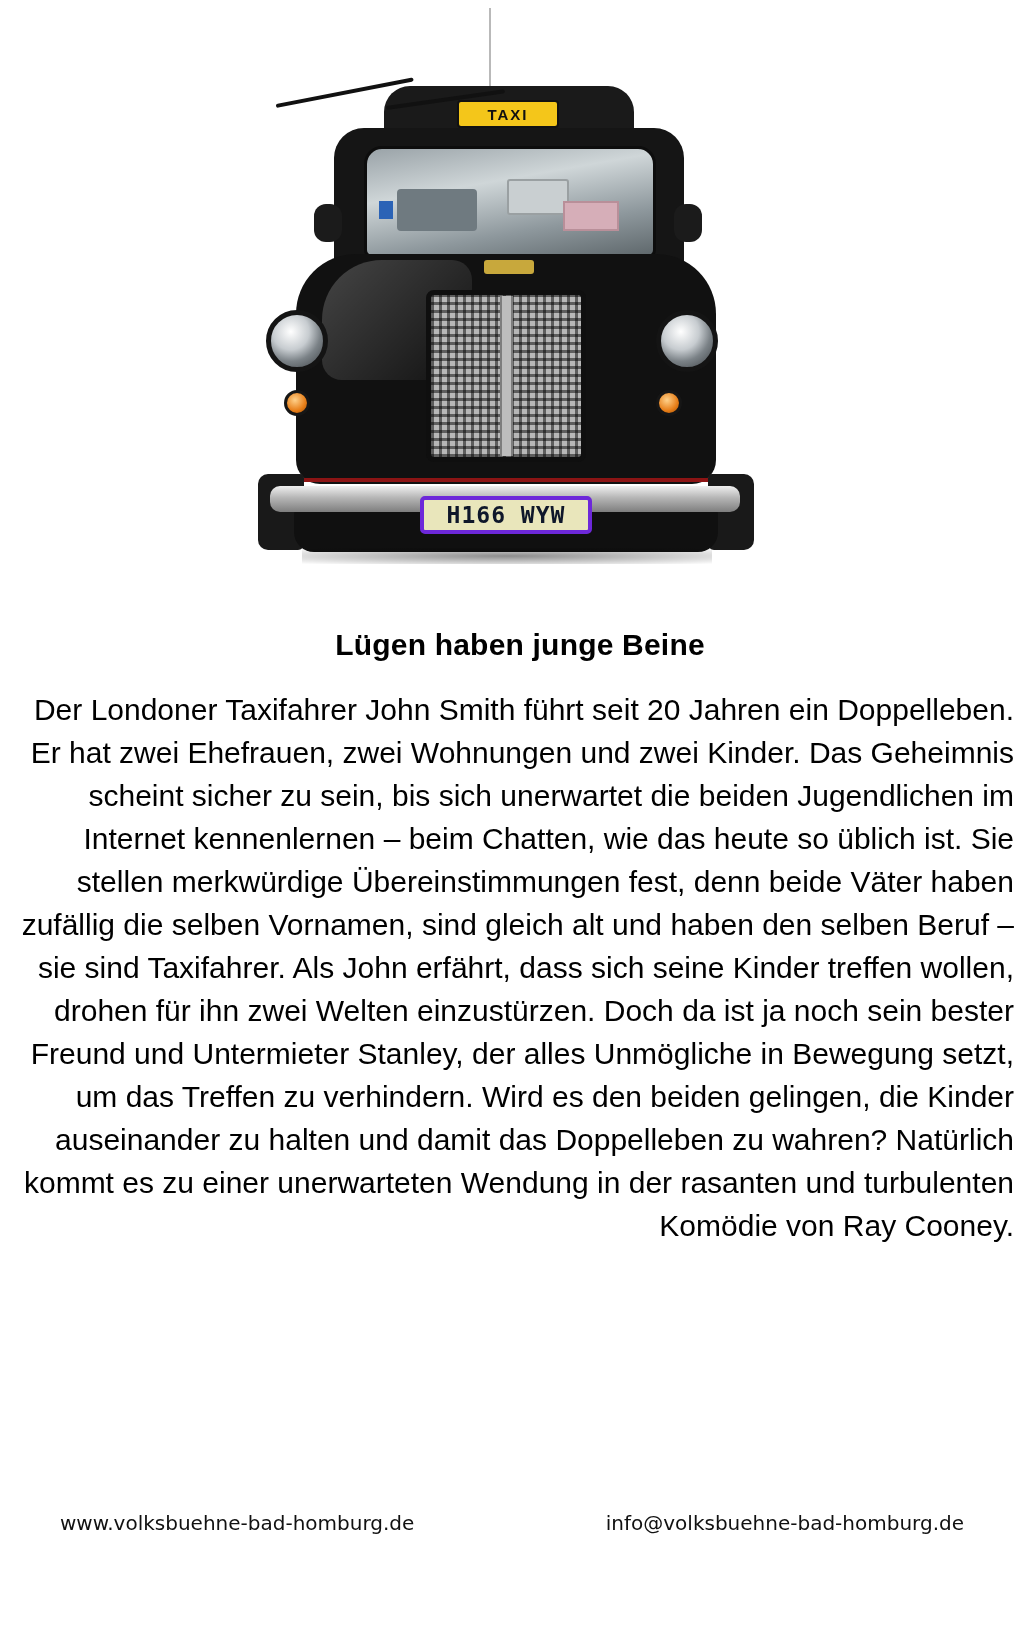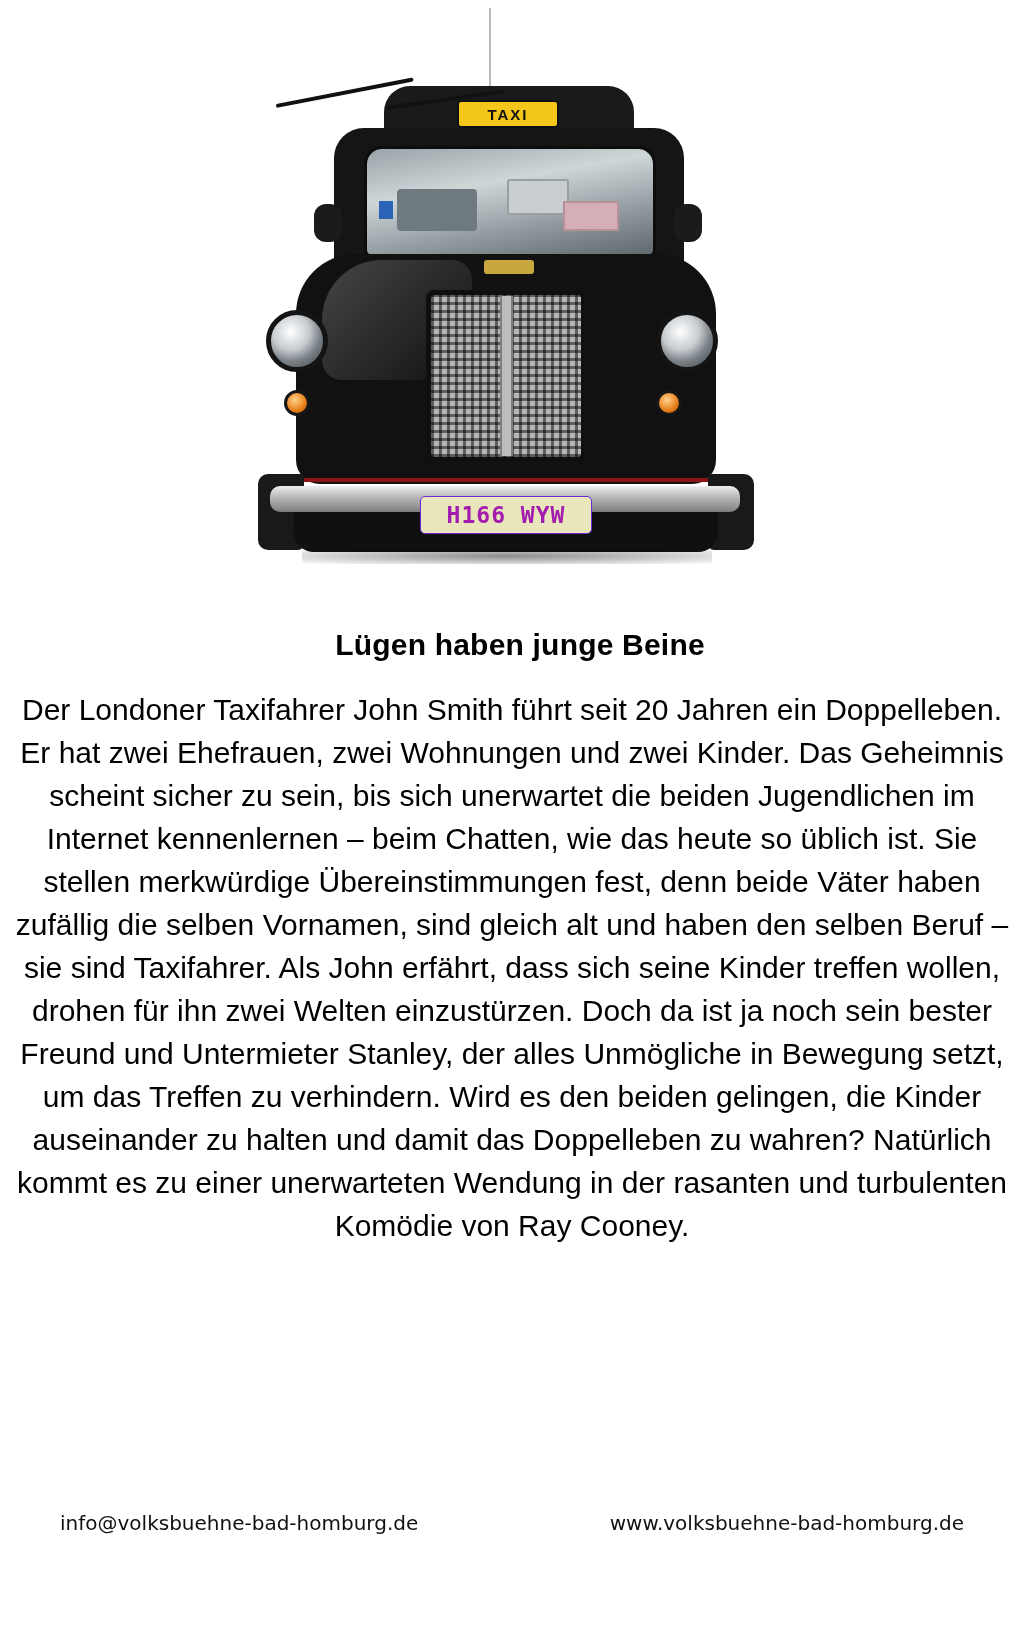--- a/index.html
+++ b/index.html
@@ -287,31 +287,31 @@
     border-radius: 10px;
   }
 
   .plate {
     position: absolute;
     left: 184px;
     top: 488px;
     width: 172px;
     height: 38px;
     background: #e9e6bb;
-    border: 1px solid #6d28d9;
+    border: 4px solid #6d28d9;
     border-radius: 5px;
     box-sizing: border-box;
     display: flex;
     align-items: center;
     justify-content: center;
     font-family: "DejaVu Sans Mono", monospace;
     font-weight: bold;
     font-size: 23px;
     letter-spacing: 1px;
-    color: #a21caf;
+    color: #0f172a;
   }
 
   .lower-skirt {
     position: absolute;
     left: 58px;
     top: 500px;
     width: 424px;
     height: 44px;
     background: #101010;
     border-radius: 6px 6px 20px 20px;
@@ -357,21 +357,21 @@
     font-weight: bold;
     margin: 18px 0 0 0;
     letter-spacing: 0.2px;
     padding-left: 16px;
   }
 
   .body-text {
     margin: 26px 10px 0 10px;
     font-size: 30px;
     line-height: 43px;
-    text-align: center;
+    text-align: right;
     word-spacing: 0px;
   }
 
   .signature {
     margin: 44px 10px 0 10px;
     font-size: 28px;
     line-height: 40px;
   }
   .signature .name {
     font-weight: bold;
@@ -454,18 +454,18 @@
     </div>
   </div>
 
   <div class="content">
     <h1 class="headline">Lügen haben junge Beine</h1>
     <p class="body-text">Der Londoner Taxifahrer John Smith führt seit 20 Jahren ein Doppelleben. Er hat zwei Ehefrauen, zwei Wohnungen und zwei Kinder. Das Geheimnis scheint sicher zu sein, bis sich unerwartet die beiden Jugendlichen im Internet kennenlernen – beim Chatten, wie das heute so üblich ist. Sie stellen merkwürdige Übereinstimmungen fest, denn beide Väter haben zufällig die selben Vornamen, sind gleich alt und haben den selben Beruf – sie sind Taxifahrer. Als John erfährt, dass sich seine Kinder treffen wollen, drohen für ihn zwei Welten einzustürzen. Doch da ist ja noch sein bester Freund und Untermieter Stanley, der alles Unmögliche in Bewegung setzt, um das Treffen zu verhindern. Wird es den beiden gelingen, die Kinder auseinander zu halten und damit das Doppelleben zu wahren? Natürlich kommt es zu einer unerwarteten Wendung in der rasanten und turbulenten Komödie von Ray Cooney.</p>
   </div>
 
   <div class="footer">
     <div class="footer-contact">
+      <span>www.volksbuehne-bad-homburg.de</span>
       <span>info@volksbuehne-bad-homburg.de</span>
-      <span>www.volksbuehne-bad-homburg.de</span>
     </div>
   </div>
 
 </div>
 
 </body></html>

